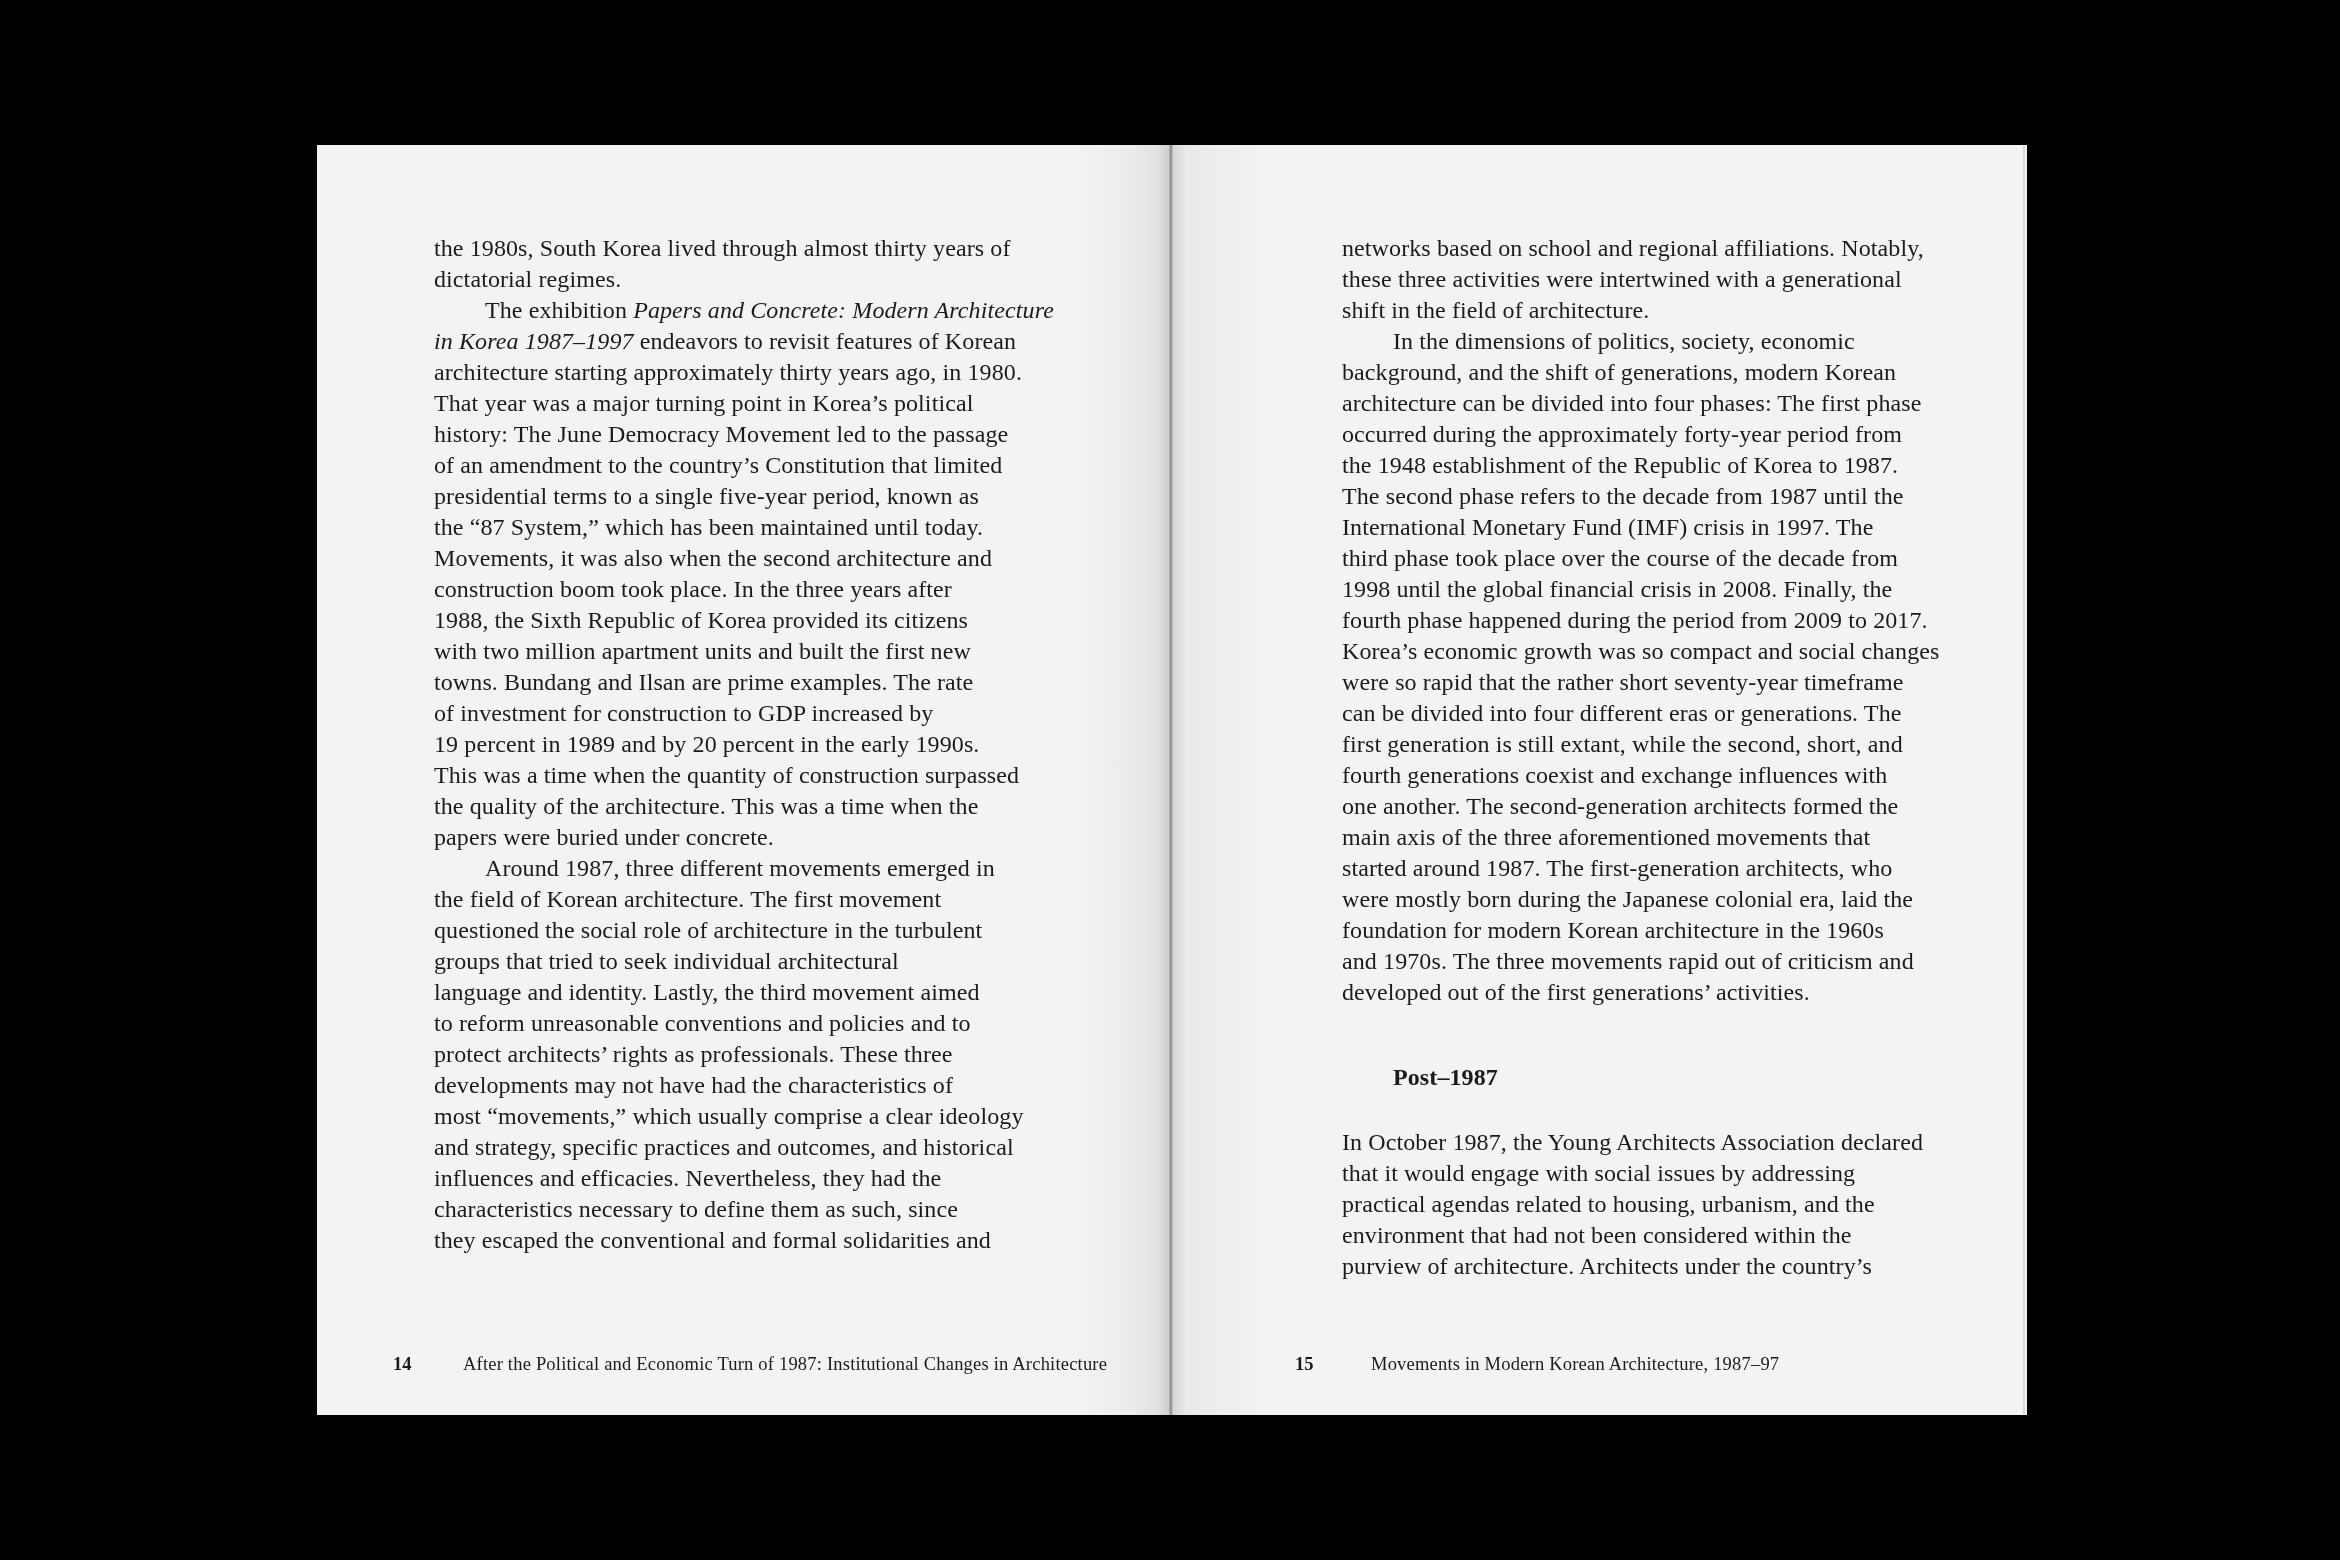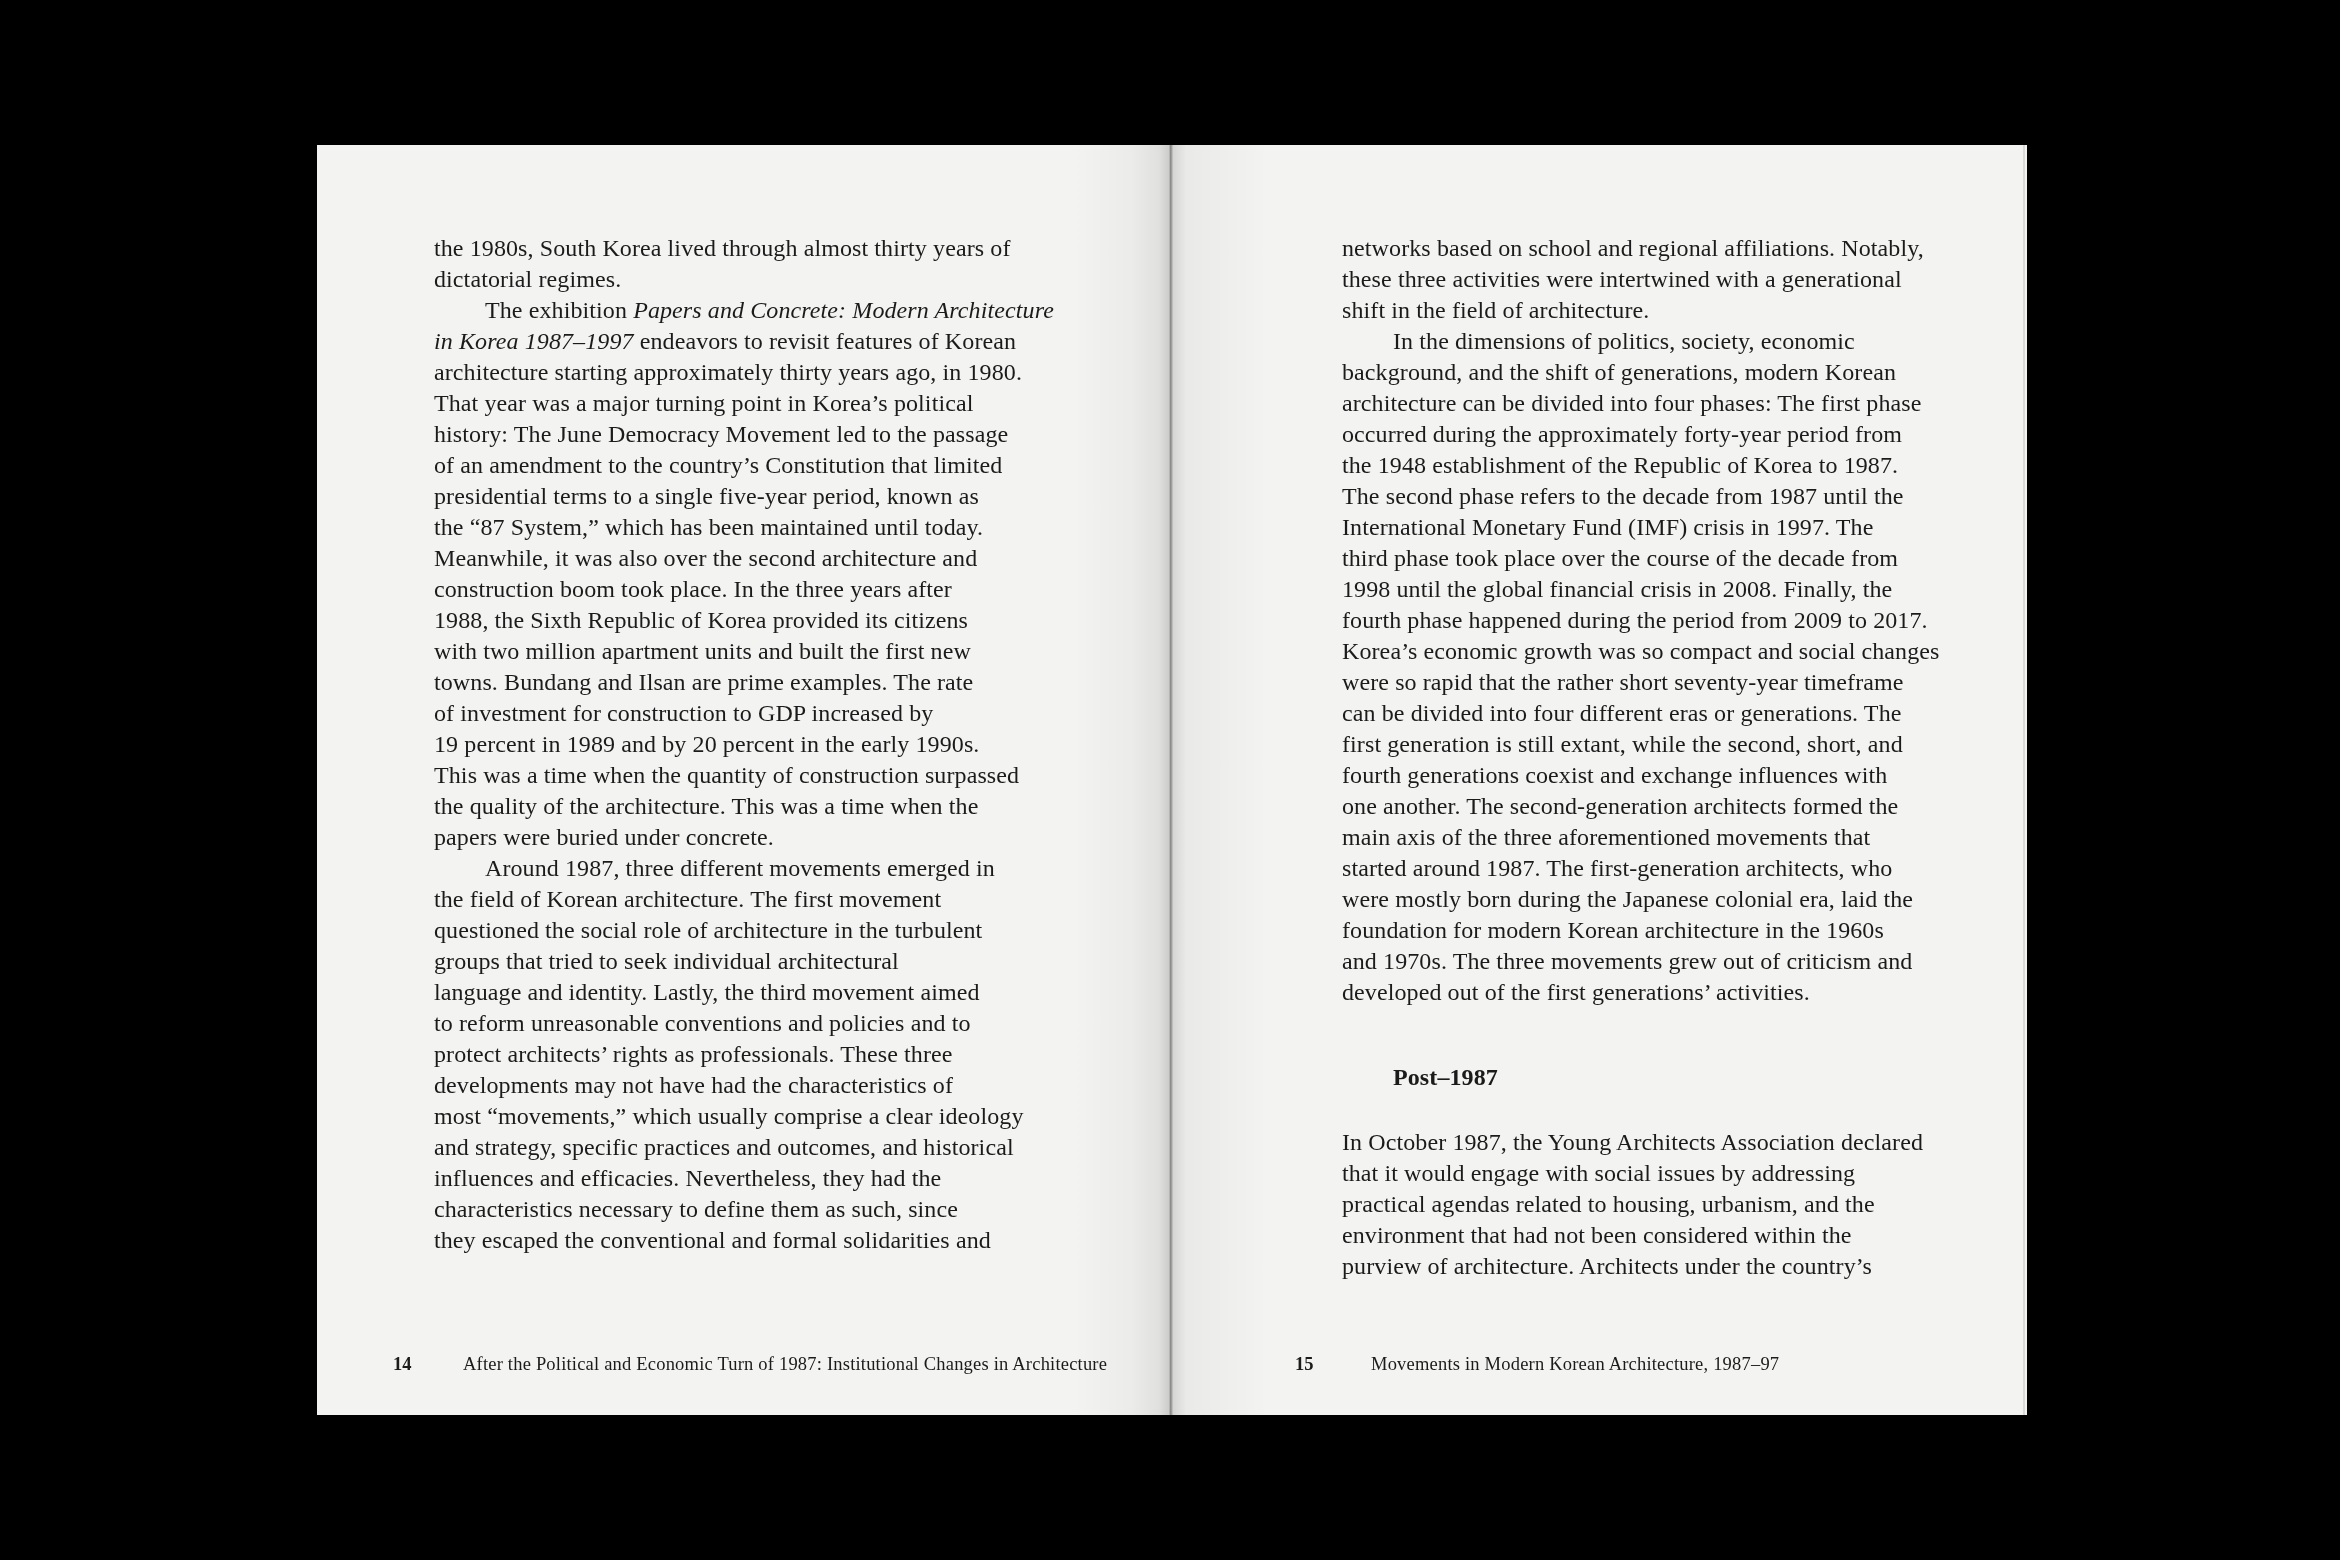--- a/index.html
+++ b/index.html
@@ -84,21 +84,21 @@
         <div class="line"><span>the 1980s, South Korea lived through almost thirty years of</span></div>
         <div class="line"><span>dictatorial regimes.</span></div>
         <div class="line indent"><span>The exhibition </span><span class="it">Papers and Concrete: Modern Architecture</span></div>
         <div class="line"><span class="it">in Korea 1987–1997</span><span> endeavors to revisit features of Korean</span></div>
         <div class="line"><span>architecture starting approximately thirty years ago, in 1980.</span></div>
         <div class="line"><span>That year was a major turning point in Korea’s political</span></div>
         <div class="line"><span>history: The June Democracy Movement led to the passage</span></div>
         <div class="line"><span>of an amendment to the country’s Constitution that limited</span></div>
         <div class="line"><span>presidential terms to a single five-year period, known as</span></div>
         <div class="line"><span>the “87 System,” which has been maintained until today.</span></div>
-        <div class="line"><span>Meanwhile, it was also over the second architecture and</span></div>
+        <div class="line"><span>Movements, it was also when the second architecture and</span></div>
         <div class="line"><span>construction boom took place. In the three years after</span></div>
         <div class="line"><span>1988, the Sixth Republic of Korea provided its citizens</span></div>
         <div class="line"><span>with two million apartment units and built the first new</span></div>
         <div class="line"><span>towns. Bundang and Ilsan are prime examples. The rate</span></div>
         <div class="line"><span>of investment for construction to GDP increased by</span></div>
         <div class="line"><span>19 percent in 1989 and by 20 percent in the early 1990s.</span></div>
         <div class="line"><span>This was a time when the quantity of construction surpassed</span></div>
         <div class="line"><span>the quality of the architecture. This was a time when the</span></div>
         <div class="line"><span>papers were buried under concrete.</span></div>
         <div class="line indent"><span>Around 1987, three different movements emerged in</span></div>
@@ -139,21 +139,21 @@
         <div class="line"><span>Korea’s economic growth was so compact and social changes</span></div>
         <div class="line"><span>were so rapid that the rather short seventy-year timeframe</span></div>
         <div class="line"><span>can be divided into four different eras or generations. The</span></div>
         <div class="line"><span>first generation is still extant, while the second, short, and</span></div>
         <div class="line"><span>fourth generations coexist and exchange influences with</span></div>
         <div class="line"><span>one another. The second-generation architects formed the</span></div>
         <div class="line"><span>main axis of the three aforementioned movements that</span></div>
         <div class="line"><span>started around 1987. The first-generation architects, who</span></div>
         <div class="line"><span>were mostly born during the Japanese colonial era, laid the</span></div>
         <div class="line"><span>foundation for modern Korean architecture in the 1960s</span></div>
-        <div class="line"><span>and 1970s. The three movements grew out of criticism and</span></div>
+        <div class="line"><span>and 1970s. The three movements rapid out of criticism and</span></div>
         <div class="line"><span>developed out of the first generations’ activities.</span></div>
         <div style="height: 54px;"></div>
         <div class="line indent heading"><span>Post–1987</span></div>
         <div style="height: 34px;"></div>
         <div class="line"><span>In October 1987, the Young Architects Association declared</span></div>
         <div class="line"><span>that it would engage with social issues by addressing</span></div>
         <div class="line"><span>practical agendas related to housing, urbanism, and the</span></div>
         <div class="line"><span>environment that had not been considered within the</span></div>
         <div class="line"><span>purview of architecture. Architects under the country’s</span></div>
       </div>

